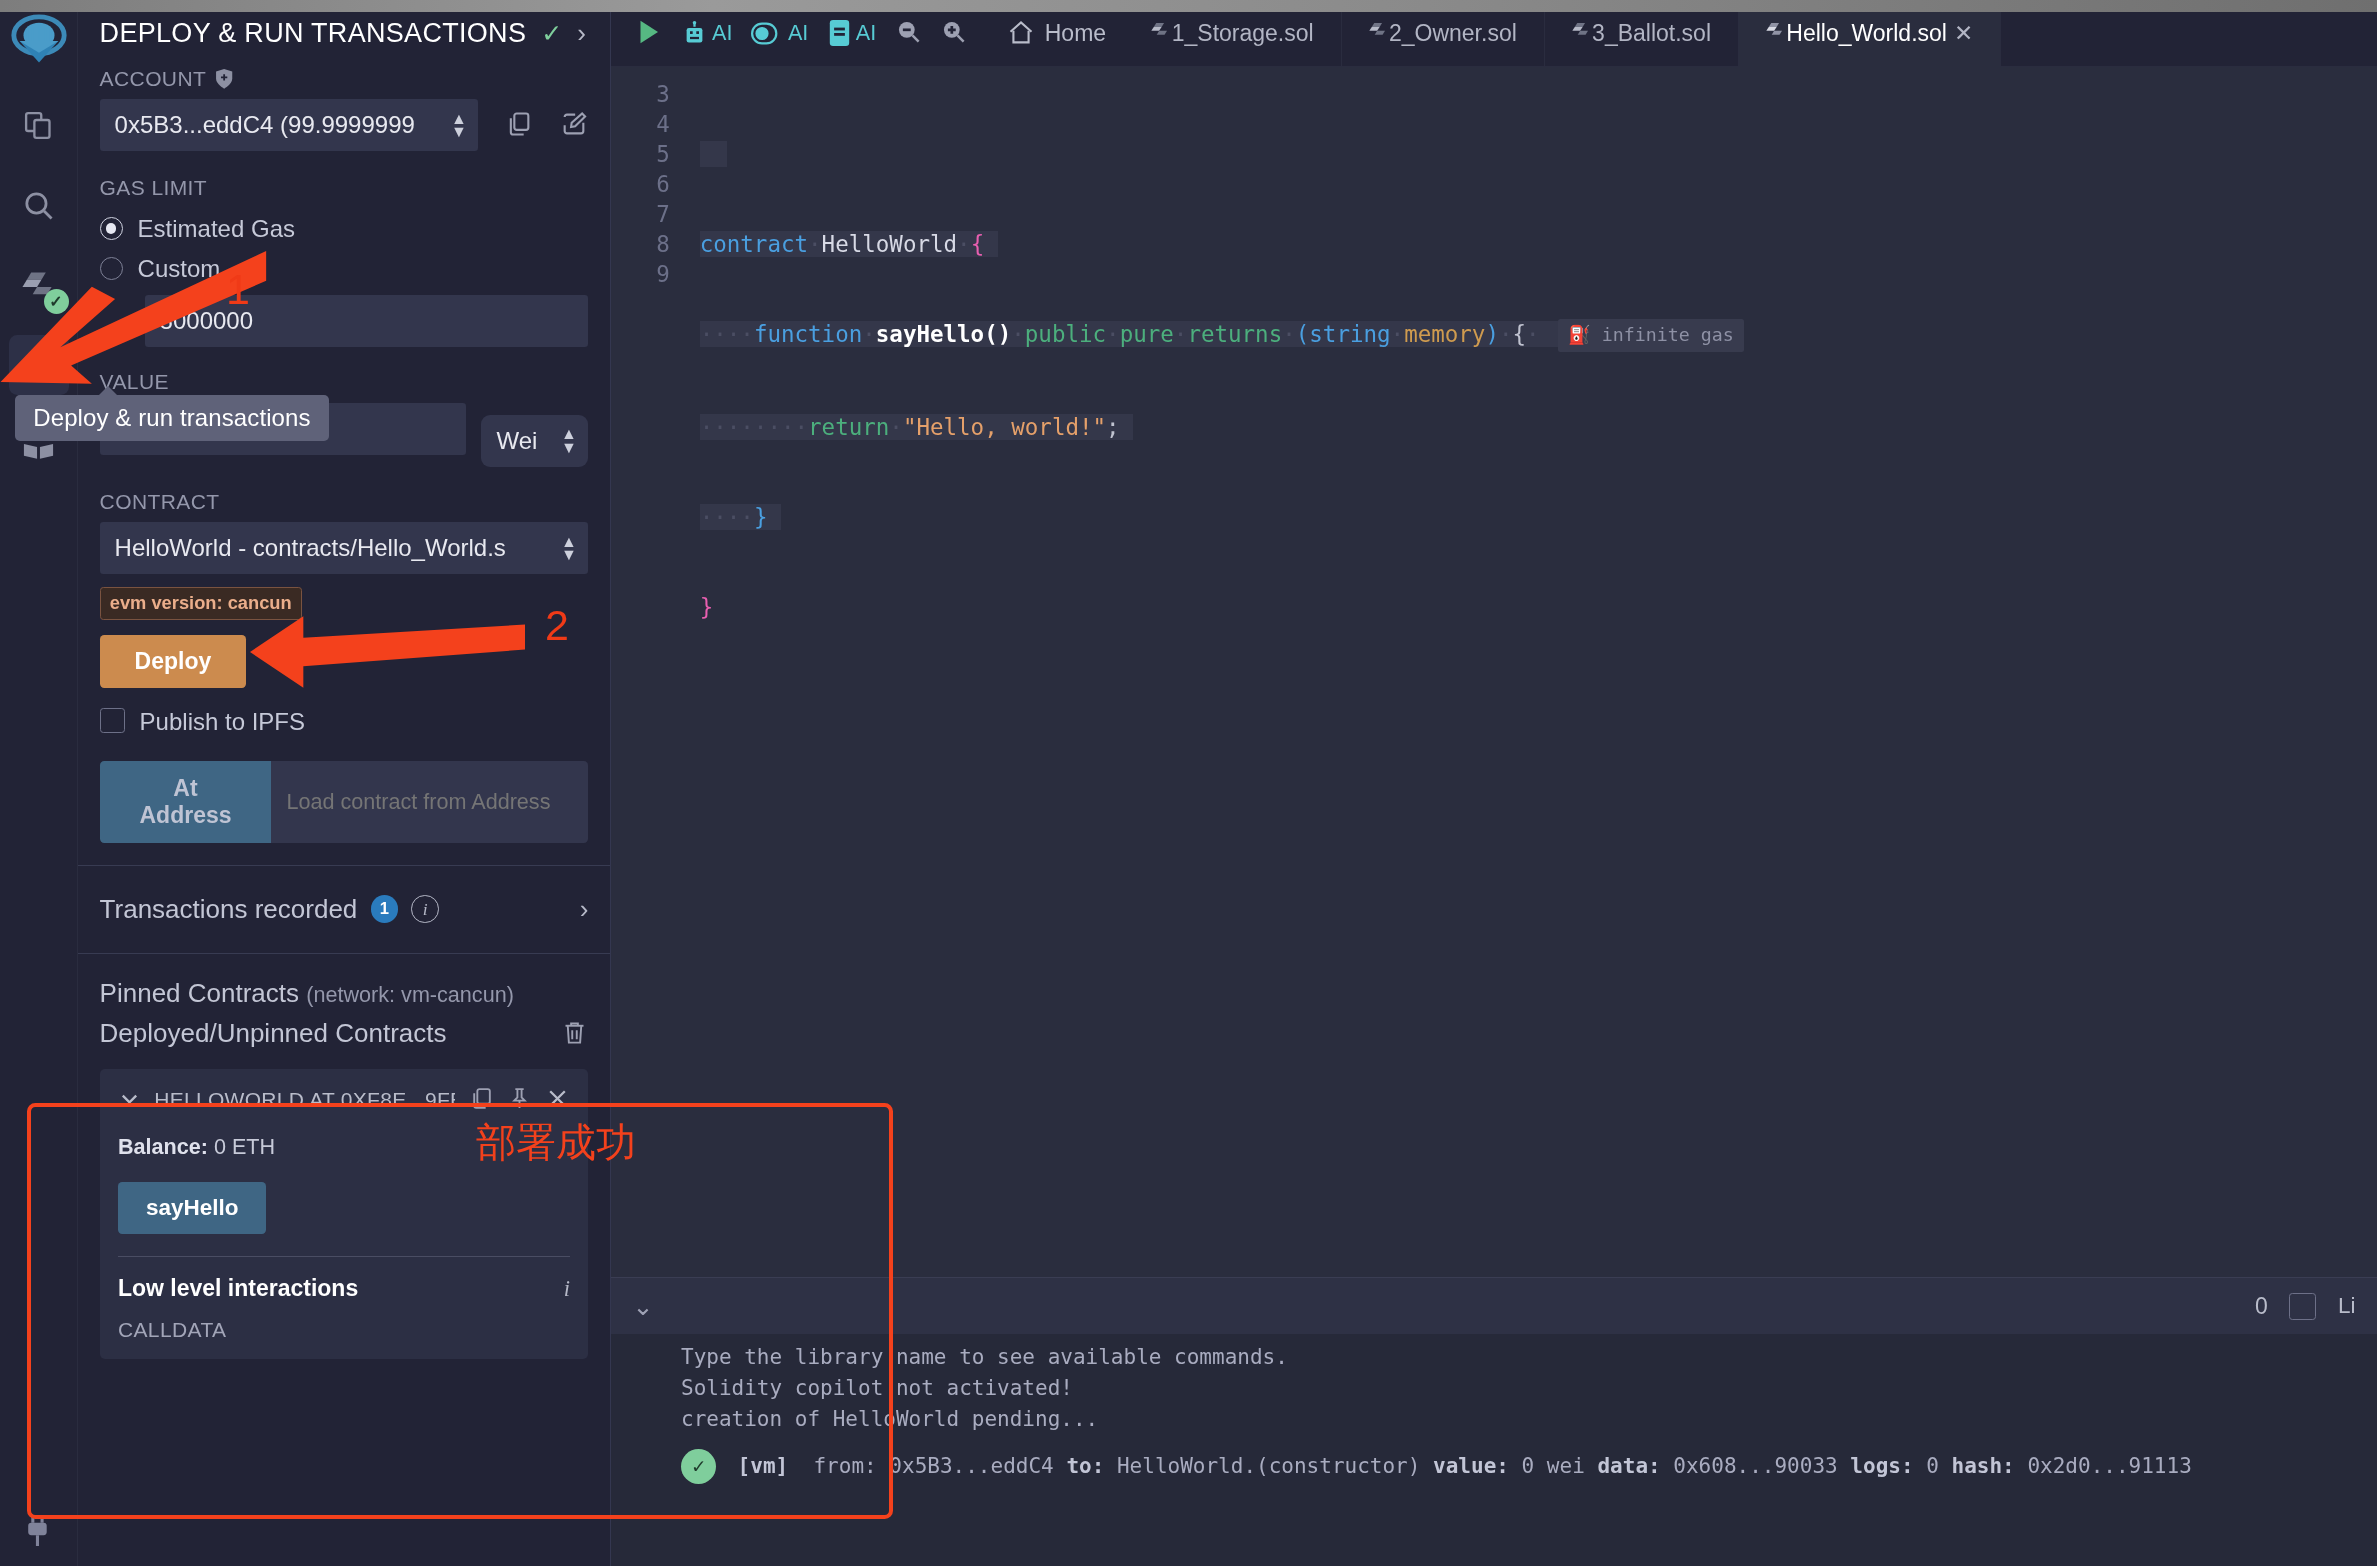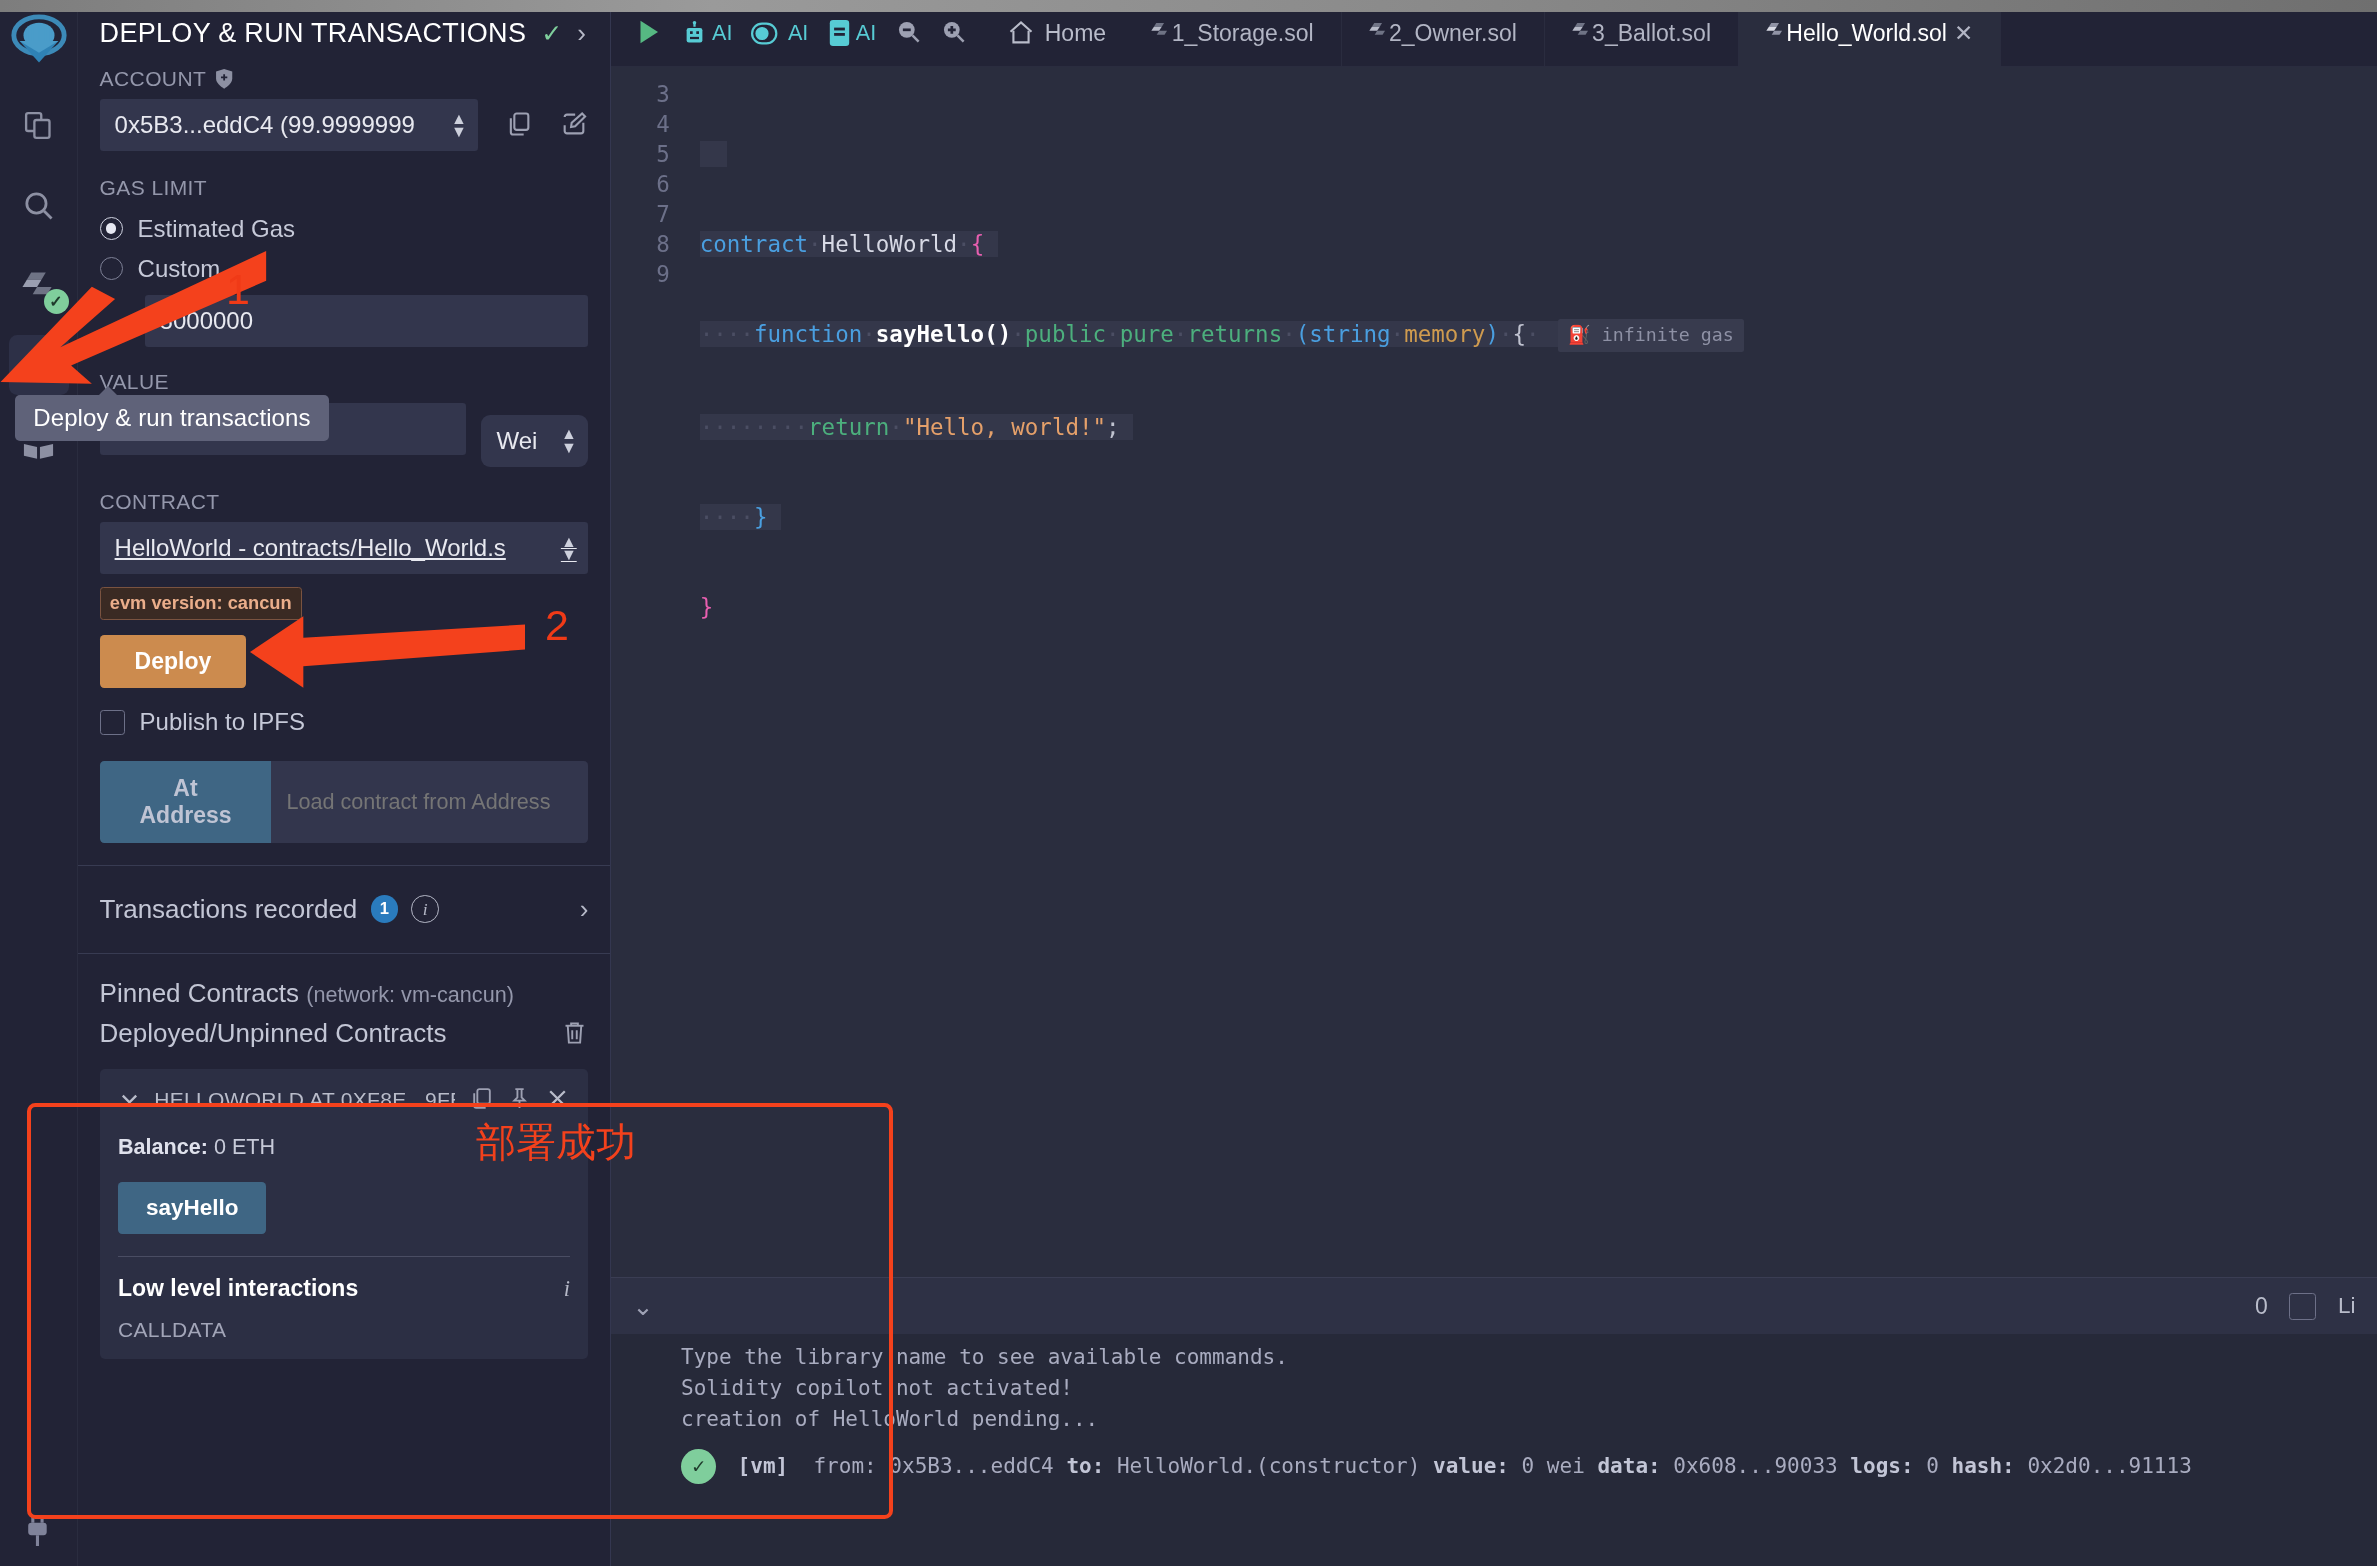--- a/index.html
+++ b/index.html
@@ -106,32 +106,32 @@
   .gaslimit-input { margin-left: 45px; width: calc(100% - 45px); margin-top: 6.7px; }
 
   .value-row { display: flex; gap: 15px; margin-bottom: 23px; }
   .value-input { flex: 1; }
   .unit-select {
     width: 107px; background:#33364d; border-radius: 9px; height: 52px;
     display: flex; align-items: center; justify-content: space-between;
     padding: 0 11.7px 0 15px; color: #e8e9f0; font-size: 24px; margin-top: 12px;
   }
 
-  .contract-select { margin-bottom: 13.3px; text-decoration: underline; }
+  .contract-select { margin-bottom: 13.3px; }
   .evm-badge {
     display: inline-block; color: #eaae8b; font-size: 18.3px; font-weight: bold;
     border: 0.8px solid #7a5340; background: #3a2a23;
     border-radius: 3.3px; padding: 4.2px 9.2px; margin-bottom: 15px;
   }
   .deploy-btn {
     background: #cc8b4e; color: #ffffff; font-size: 23px; font-weight: bold;
     border: none; border-radius: 4.2px; padding: 13.3px 35px; cursor: pointer;
     font-family: "Liberation Sans", sans-serif;
   }
-  .check-row { display: flex; align-items: center; gap: 15px; margin: 20px 0 25px; }
+  .check-row { display: flex; align-items: flex-start; gap: 15px; margin: 20px 0 25px; }
   .cbox { width: 25px; height: 25px; border: 1.7px solid #6d7088; border-radius: 3.3px; flex: none; }
   .cbox-lbl { color: #c6c9d8; font-size: 24px; }
 
   .ataddr-row { display: flex; margin-bottom: 21.6px; }
   .ataddr-btn {
     background: #3f6684; color: #bfc4d4; font-size: 23px; font-weight: bold;
     border: none; border-radius: 4.2px 0 0 4.2px; padding: 14px 28px; cursor: pointer;
     font-family: "Liberation Sans", sans-serif;
   }
   .ataddr-input {

